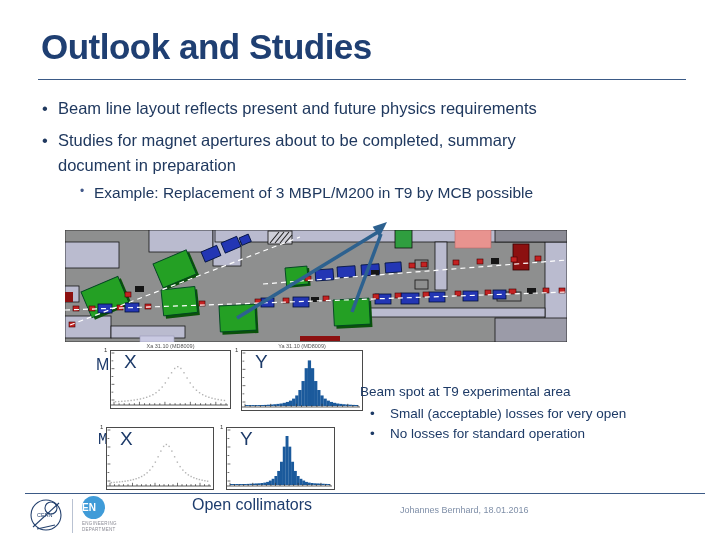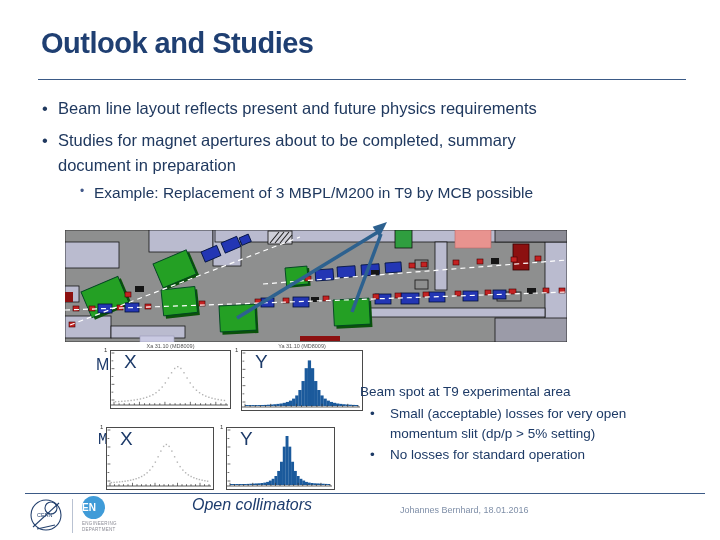--- a/index.html
+++ b/index.html
@@ -1,18 +1,18 @@
 <!DOCTYPE html>
 <html><head>
 <meta charset="utf-8">
 <style>
   html,body{margin:0;padding:0;background:#e8e8e8;}
   .slide{position:relative;width:720px;height:540px;background:#ffffff;overflow:hidden;
          font-family:"Liberation Sans", sans-serif;}
-  .title{position:absolute;left:41px;top:27px;font-size:29px;font-weight:bold;
+  .title{position:absolute;left:41px;top:27px;font-size:35px;font-weight:bold;
          color:#1f3f72;letter-spacing:-0.5px;}
   .rule{position:absolute;left:38px;top:79px;width:648px;border-top:1.5px solid #3b5a86;}
   .bullets{position:absolute;left:42px;top:96px;width:620px;color:#20395f;font-size:16.5px;}
   .b-item{position:relative;padding-left:16px;margin-bottom:6px;line-height:1.55;}
   .b-item .marker{position:absolute;left:0;top:0;}
   .sub-item{position:relative;margin-left:22px;padding-left:14px;font-size:15.5px;margin-top:2px;}
   .sub-item .marker{position:absolute;left:0;top:1px;font-size:12px;color:#43598a;}
   
   .beamwrap{position:absolute;left:65px;top:230px;width:502px;height:112px;}
   .arrows{position:absolute;left:60px;top:215px;width:520px;height:135px;pointer-events:none;}
@@ -24,21 +24,21 @@
            white-space:nowrap;}
   .c-one{position:absolute;left:-7px;top:-4px;font-size:6px;color:#333;}
   .chart svg{position:absolute;left:0;top:0;}
   
   .rpanel{position:absolute;left:360px;top:382px;width:352px;color:#1d3a66;font-size:13.5px;line-height:1.52;}
   .rp-head{margin-bottom:1px;}
   .rp-item{position:relative;padding-left:30px;}
   .rp-item .marker{position:absolute;left:10px;top:0;}
   
   .footline{position:absolute;left:25px;top:493px;width:680px;border-top:1px solid #3b5a86;}
-  .caption{position:absolute;left:192px;top:496px;font-size:16px;color:#1d3c6d;font-style:italic;}
+  .caption{position:absolute;left:192px;top:496px;font-size:16px;color:#1d3c6d;}
   .credit{position:absolute;left:400px;top:505px;font-size:9px;color:#7f8fa8;}
   .cernlogo{position:absolute;left:27px;top:495px;}
   .logodiv{position:absolute;left:72px;top:499px;height:34px;border-left:1px solid #b9c2d2;}
   .enlogo{position:absolute;left:82px;top:496px;width:46px;}
   .encircle{width:23px;height:23px;border-radius:50%;background:#3f9bd8;color:#fff;
             font-size:10px;font-weight:bold;text-align:left;line-height:23px;}
   .dept{font-size:4.5px;color:#8a8a94;line-height:1.3;margin-top:2px;letter-spacing:0.3px;}
 </style>
 </head>
 <body>
@@ -510,21 +510,20 @@
         <line x1="103" y1="58" x2="103" y2="56.2" stroke="#333" stroke-width="0.7"></line>
         <line x1="0" y1="58" x2="105" y2="58" stroke="#333" stroke-width="0.8"></line>
       </svg>
   </div>
 
   <div class="rpanel">
     <div class="rp-head">Beam spot at T9 experimental area</div>
     <div class="rp-item">
       <span class="marker">•</span>
       <span>Small (acceptable) losses for very open</span><br>
-      <span>momentum slit (dp/p &gt; 5% setting)</span>
     </div>
     <div class="rp-item">
       <span class="marker">•</span>
       <span>No losses for standard operation</span>
     </div>
   </div>
 
   <div class="footline"></div>
 
   <svg class="cernlogo" width="40" height="40" viewBox="0 0 40 40">

